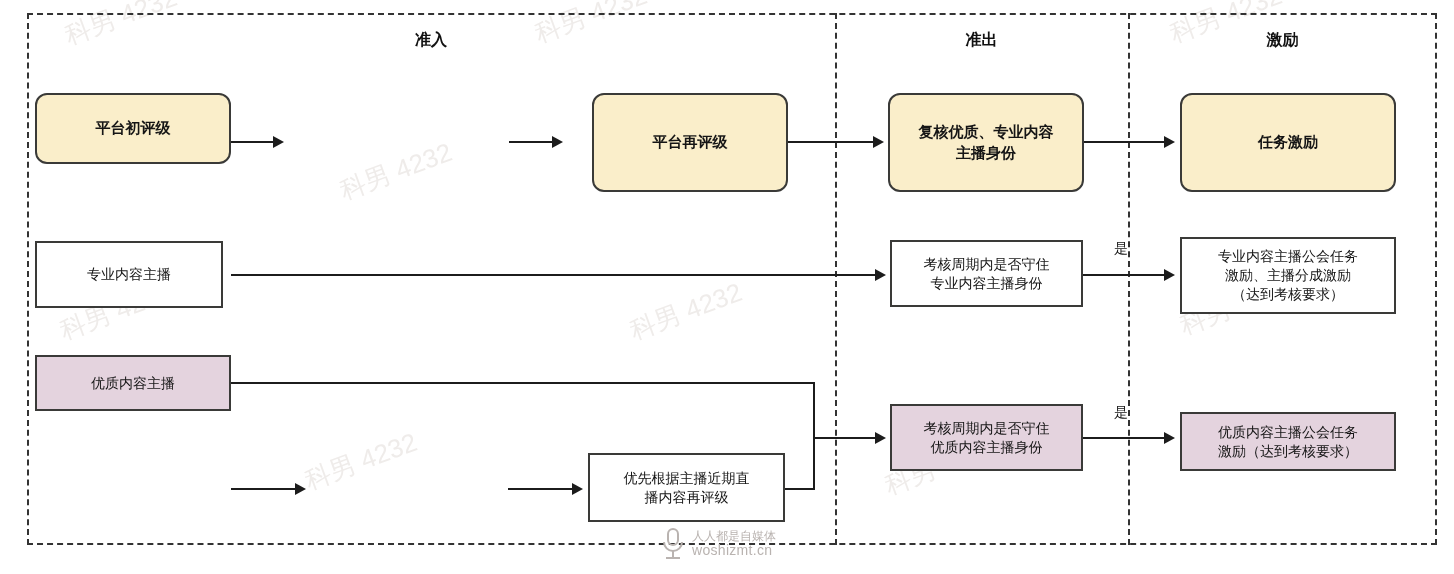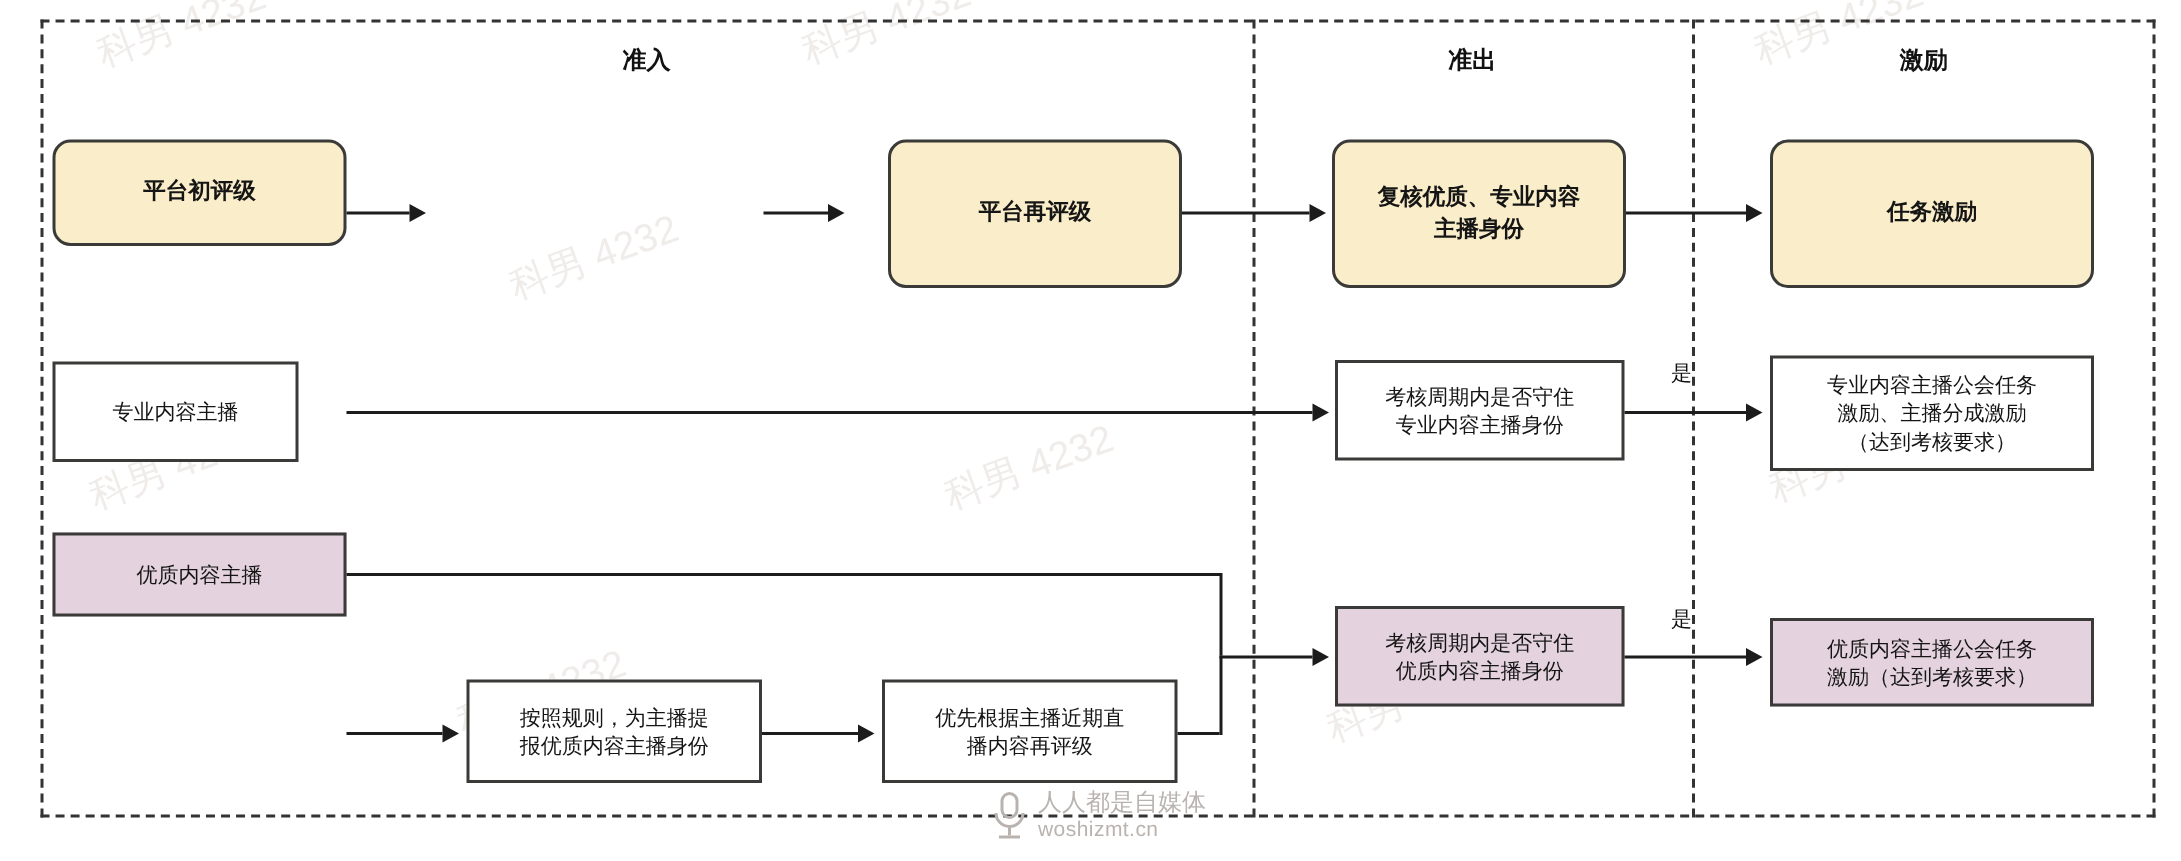--- a/index.html
+++ b/index.html
@@ -30,21 +30,21 @@
   .edge-label{position:absolute;font-size:14px;color:#111;white-space:nowrap;}
 
   
   .wm{position:absolute;font-size:26px;color:#efecea;font-weight:500;
       transform:rotate(-20deg);transform-origin:left top;white-space:nowrap;
       pointer-events:none;user-select:none;}
   .wm-logo{position:absolute;left:660px;top:527px;display:flex;align-items:center;
       gap:6px;color:#b9b3b0;pointer-events:none;user-select:none;}
   .wm-logo .mic{width:26px;height:34px;}
   .wm-logo .txt{display:flex;flex-direction:column;line-height:1.05;}
-  .wm-logo .t1{font-size:16px;}
+  .wm-logo .t1{font-size:12px;}
   .wm-logo .t2{font-size:14px;letter-spacing:.3px;}
 </style>
 </head>
 <body>
 
 <div id="stage">
 
   <div class="wm" style="left:60px;top:20px;">科男 4232</div>
   <div class="wm" style="left:530px;top:18px;">科男 4232</div>
   <div class="wm" style="left:1165px;top:18px;">科男 4232</div>
@@ -83,21 +83,21 @@
     <span style="white-space:pre-line;">复核优质、专业内容
 主播身份</span>
   </div>
   <div class="hline" style="left:1084px;top:141px;width:80px;"></div>
   <div class="arrow" style="left:1164px;top:136px;"></div>
 
   <div class="node n-round" style="left:1180px;top:93px;width:216px;height:99px;">
     <span>任务激励</span>
   </div>
 
-  <div class="node n-rect" style="left:35px;top:241px;width:164px;height:67px;">
+  <div class="node n-rect" style="left:35px;top:241px;width:188px;height:67px;">
     <span>专业内容主播</span>
   </div>
   <div class="hline" style="left:231px;top:274px;width:644px;"></div>
   <div class="arrow" style="left:875px;top:269px;"></div>
 
   <div class="node n-rect" style="left:890px;top:240px;width:193px;height:67px;">
     <span style="white-space:pre-line;">考核周期内是否守住
 专业内容主播身份</span>
   </div>
   <div class="hline" style="left:1083px;top:274px;width:81px;"></div>
@@ -113,24 +113,20 @@
   <div class="node n-rect purple" style="left:35px;top:355px;width:196px;height:56px;">
     <span>优质内容主播</span>
   </div>
 
   <div class="hline" style="left:231px;top:382px;width:583px;"></div>
   <div class="vline" style="left:813px;top:382px;height:55px;"></div>
 
   <div class="hline" style="left:231px;top:488px;width:64px;"></div>
   <div class="arrow" style="left:295px;top:483px;"></div>
 
-  <div class="node n-rect" style="left:311px;top:453px;width:197px;height:69px;">
-    <span style="white-space:pre-line;">按照规则，为主播提
-报优质内容主播身份</span>
-  </div>
   <div class="hline" style="left:508px;top:488px;width:64px;"></div>
   <div class="arrow" style="left:572px;top:483px;"></div>
 
   <div class="node n-rect" style="left:588px;top:453px;width:197px;height:69px;">
     <span style="white-space:pre-line;">优先根据主播近期直
 播内容再评级</span>
   </div>
 
   <div class="hline" style="left:785px;top:488px;width:28px;"></div>
   <div class="vline" style="left:813px;top:437px;height:53px;"></div>

